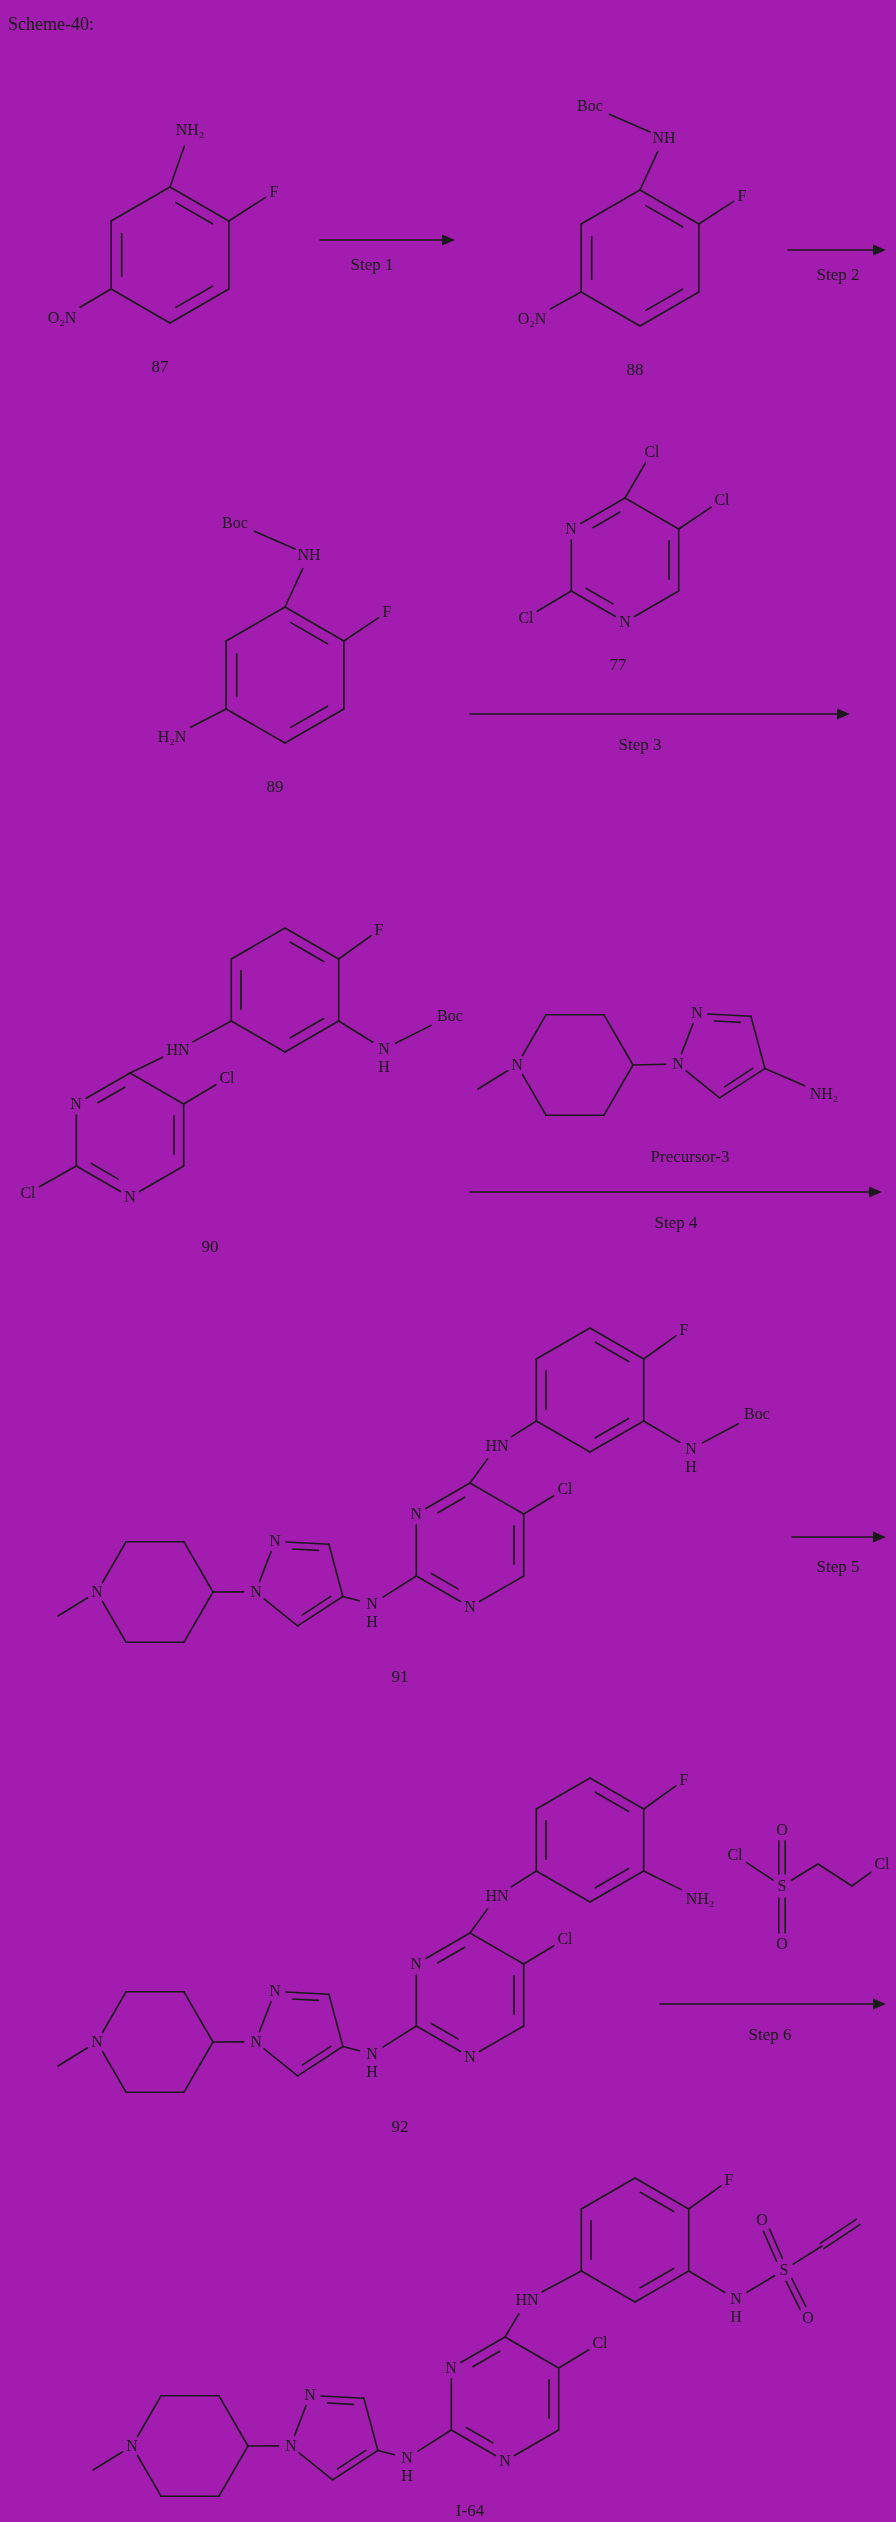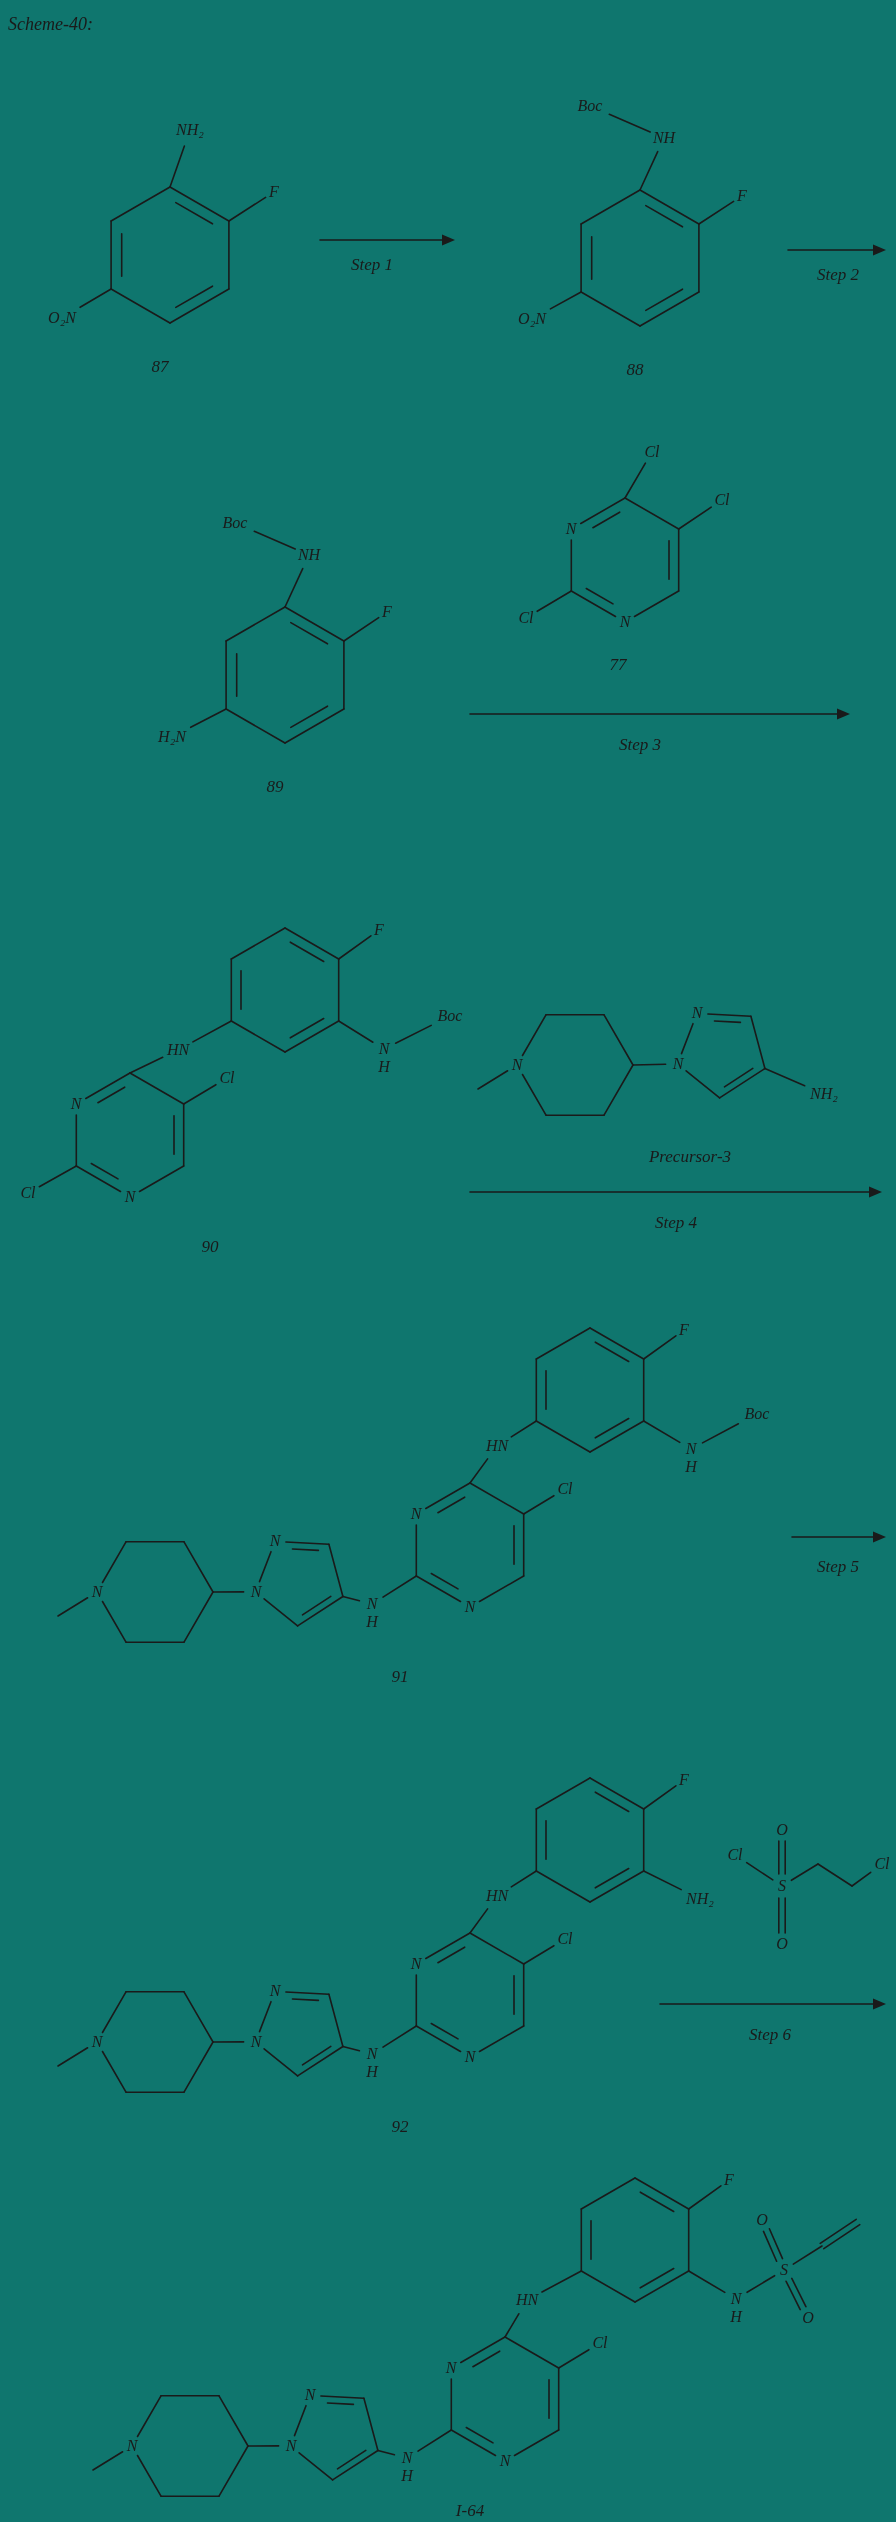--- a/index.html
+++ b/index.html
@@ -1,16 +1,16 @@
 <!DOCTYPE html>
 <html><head>
 <meta charset="utf-8">
 <style>
   html,body{margin:0;padding:0;background:#ffffff;}
-  #page{position:relative;width:896px;height:2522px;background:#0f766e;overflow:hidden;font-style:italic;}
+  #page{position:relative;width:896px;height:2522px;background:#a21caf;overflow:hidden;}
   svg{position:absolute;left:0;top:0;}
   svg text{
     font-family:"Liberation Serif","DejaVu Serif",serif;
     fill:#1a1a1a;
   }
   .atom{font-size:16px;}
   .caption{font-size:17px;}
   .title{font-size:18px;}
 </style>
 </head>

